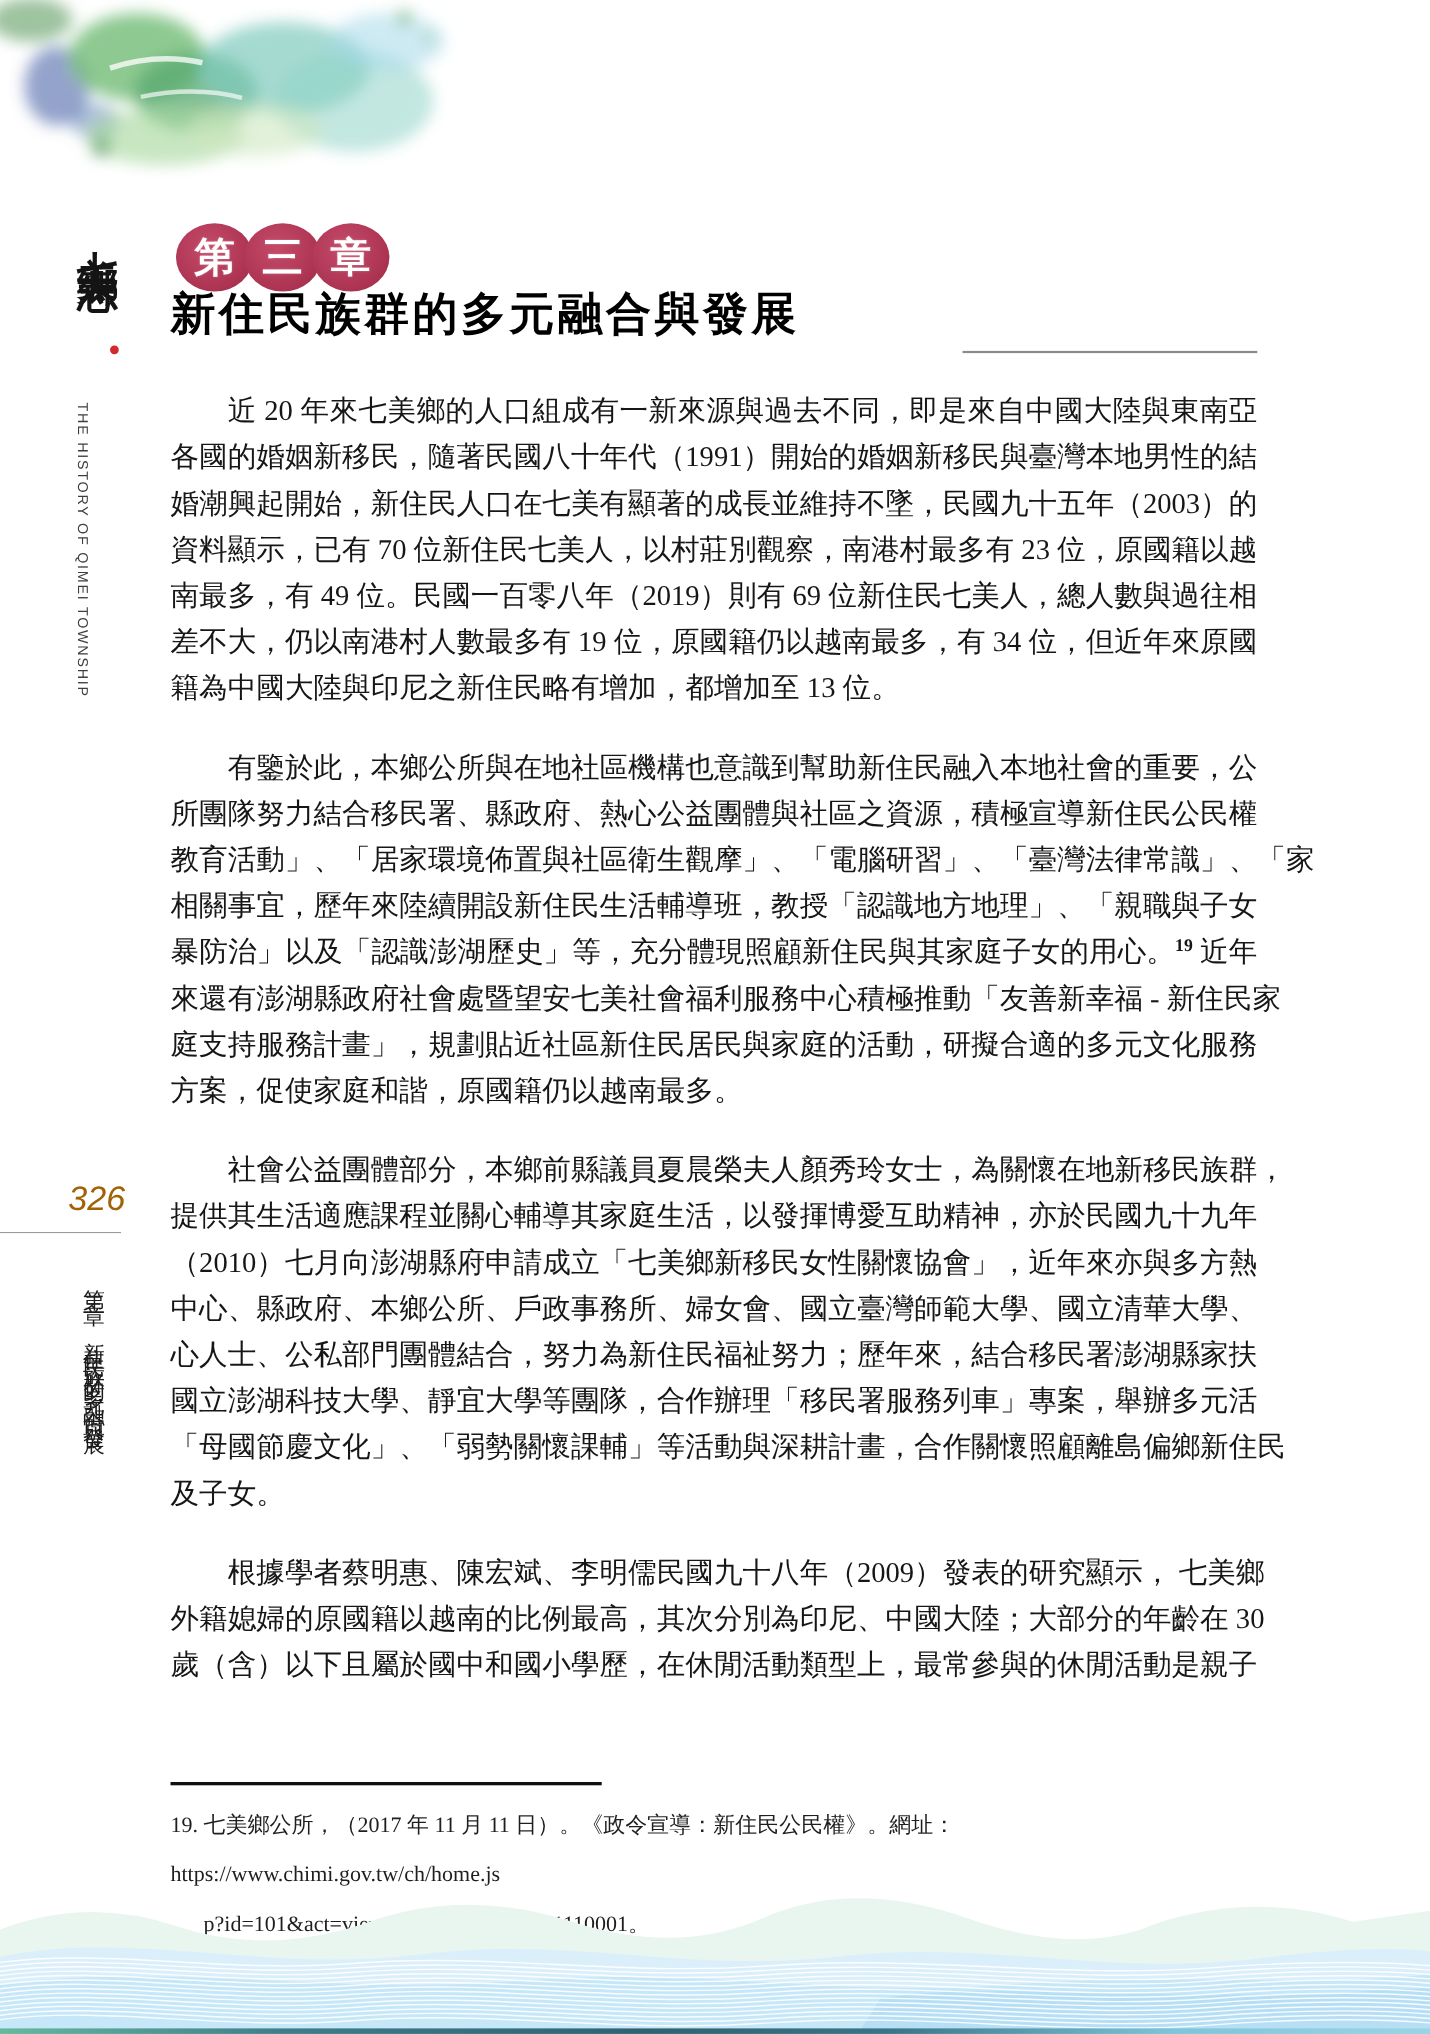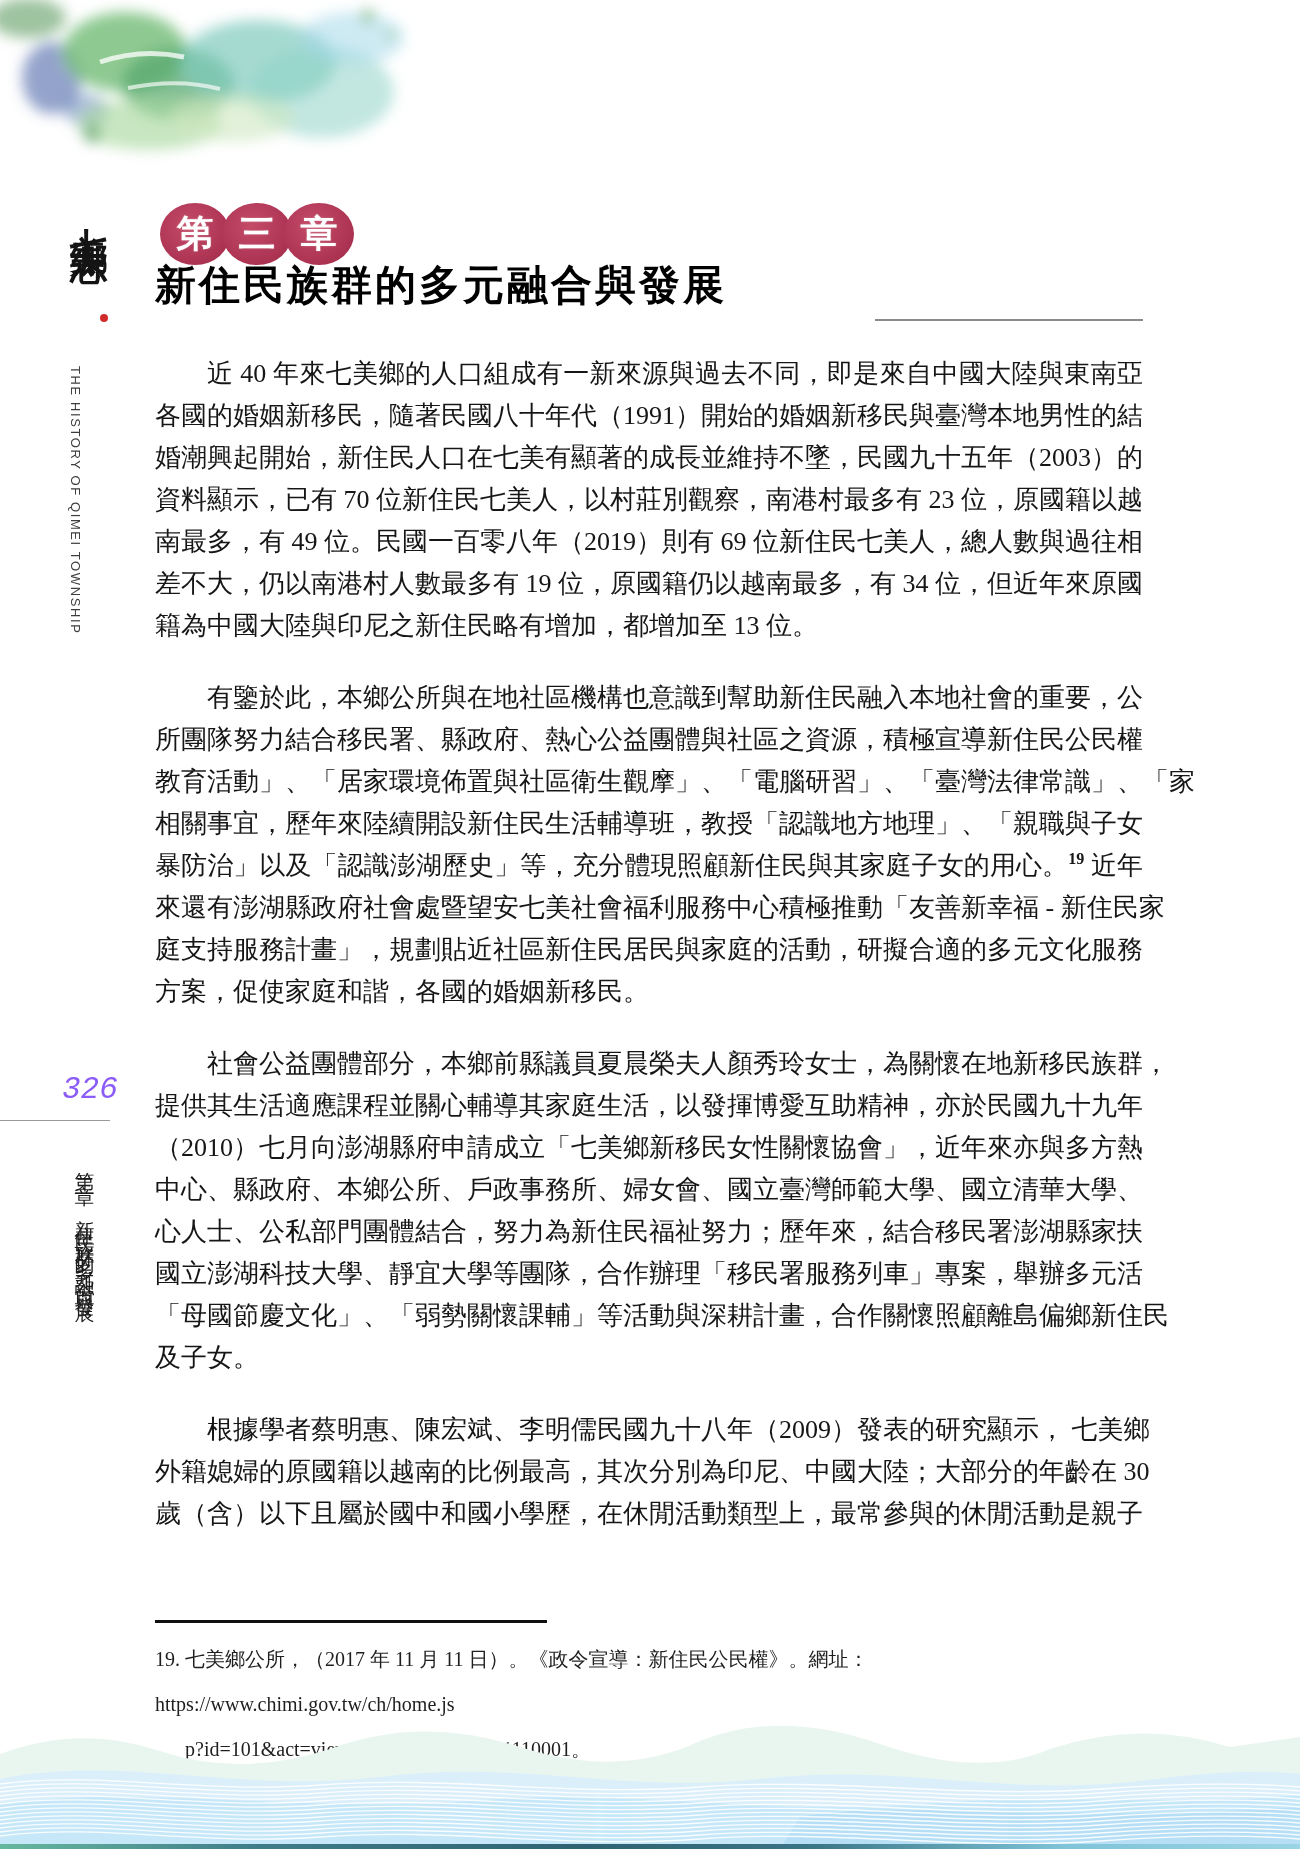--- a/index.html
+++ b/index.html
@@ -10,22 +10,22 @@
   
   #watercolor{left:0;top:0;width:420px;height:190px;}
 
   
   .calligraphy{left:64px;top:198px;writing-mode:vertical-rl;text-orientation:upright;
     font-family:"DejaVu Serif",serif;font-weight:700;font-size:37px;letter-spacing:6px;color:#141414;}
   .red-dot{left:100px;top:314px;width:8px;height:8px;border-radius:50%;background:#cf2b2b;}
   .en-title{left:83px;top:366px;transform:rotate(90deg);transform-origin:top left;
     font-family:"Liberation Sans","DejaVu Sans",sans-serif;font-size:13px;letter-spacing:1.6px;
     color:#3d3d3d;white-space:nowrap;}
-  .page-number{left:62px;top:1072px;font-style:italic;font-size:31px;color:#8b5cf6;
-    font-family:Liberation Mono, monospace;}
+  .page-number{left:62px;top:1072px;font-style:italic;font-size:31px;color:#a16207;
+    font-family:Liberation Sans, sans-serif;}
   .sidebar-rule{left:0;top:1120px;width:110px;height:1px;background:#9a9a9a;}
   .v-chapter{left:72px;top:1156px;writing-mode:vertical-rl;text-orientation:upright;
     font-size:20px;letter-spacing:7px;color:#1b1b1b;}
 
   
   .badge{left:160px;top:203px;display:flex;align-items:center;}
   .badge-oval{width:70px;height:62px;margin-left:-8px;border-radius:50%;
     background:radial-gradient(ellipse at 42% 36%,#c44b68 0%,#ac3352 68%,#992c49 100%);
     display:flex;align-items:center;justify-content:center;
     color:#ffffff;font-size:37px;font-weight:700;font-family:"DejaVu Serif",serif;
@@ -91,37 +91,37 @@
 <div class="abs badge" id="badge">
     <span class="badge-oval">第</span>
     <span class="badge-oval">三</span>
     <span class="badge-oval">章</span>
   </div>
 <h1 class="abs title">新住民族群的多元融合與發展</h1>
 <div class="abs title-underline"></div>
 
 <div class="abs content" id="content">
     <div class="para">
-      <div class="line first">近 40 年來七美鄉的人口組成有一新來源與過去不同，即是來自中國大陸與東南亞</div>
+      <div class="line first">近 20 年來七美鄉的人口組成有一新來源與過去不同，即是來自中國大陸與東南亞</div>
       <div class="line">各國的婚姻新移民，隨著民國八十年代（1991）開始的婚姻新移民與臺灣本地男性的結</div>
       <div class="line">婚潮興起開始，新住民人口在七美有顯著的成長並維持不墜，民國九十五年（2003）的</div>
       <div class="line">資料顯示，已有 70 位新住民七美人，以村莊別觀察，南港村最多有 23 位，原國籍以越</div>
       <div class="line">南最多，有 49 位。民國一百零八年（2019）則有 69 位新住民七美人，總人數與過往相</div>
       <div class="line">差不大，仍以南港村人數最多有 19 位，原國籍仍以越南最多，有 34 位，但近年來原國</div>
       <div class="line last">籍為中國大陸與印尼之新住民略有增加，都增加至 13 位。</div>
     </div>
     <div class="para">
       <div class="line first">有鑒於此，本鄉公所與在地社區機構也意識到幫助新住民融入本地社會的重要，公</div>
       <div class="line">所團隊努力結合移民署、縣政府、熱心公益團體與社區之資源，積極宣導新住民公民權</div>
       <div class="line">教育活動」、「居家環境佈置與社區衛生觀摩」、「電腦研習」、「臺灣法律常識」、「家</div>
       <div class="line">相關事宜，歷年來陸續開設新住民生活輔導班，教授「認識地方地理」、「親職與子女</div>
       <div class="line"><span>暴防治」以及「認識澎湖歷史」等，充分體現照顧新住民與其家庭子女的用心。</span><sup>19</sup><span> 近年</span></div>
       <div class="line">來還有澎湖縣政府社會處暨望安七美社會福利服務中心積極推動「友善新幸福 - 新住民家</div>
       <div class="line">庭支持服務計畫」，規劃貼近社區新住民居民與家庭的活動，研擬合適的多元文化服務</div>
-      <div class="line last">方案，促使家庭和諧，各國的婚姻新移民。</div>
+      <div class="line last">方案，促使家庭和諧，原國籍仍以越南最多。</div>
     </div>
     <div class="para">
       <div class="line first">社會公益團體部分，本鄉前縣議員夏晨榮夫人顏秀玲女士，為關懷在地新移民族群，</div>
       <div class="line">提供其生活適應課程並關心輔導其家庭生活，以發揮博愛互助精神，亦於民國九十九年</div>
       <div class="line">（2010）七月向澎湖縣府申請成立「七美鄉新移民女性關懷協會」，近年來亦與多方熱</div>
       <div class="line">中心、縣政府、本鄉公所、戶政事務所、婦女會、國立臺灣師範大學、國立清華大學、</div>
       <div class="line">心人士、公私部門團體結合，努力為新住民福祉努力；歷年來，結合移民署澎湖縣家扶</div>
       <div class="line">國立澎湖科技大學、靜宜大學等團隊，合作辦理「移民署服務列車」專案，舉辦多元活</div>
       <div class="line">「母國節慶文化」、「弱勢關懷課輔」等活動與深耕計畫，合作關懷照顧離島偏鄉新住民</div>
       <div class="line last">及子女。</div>

